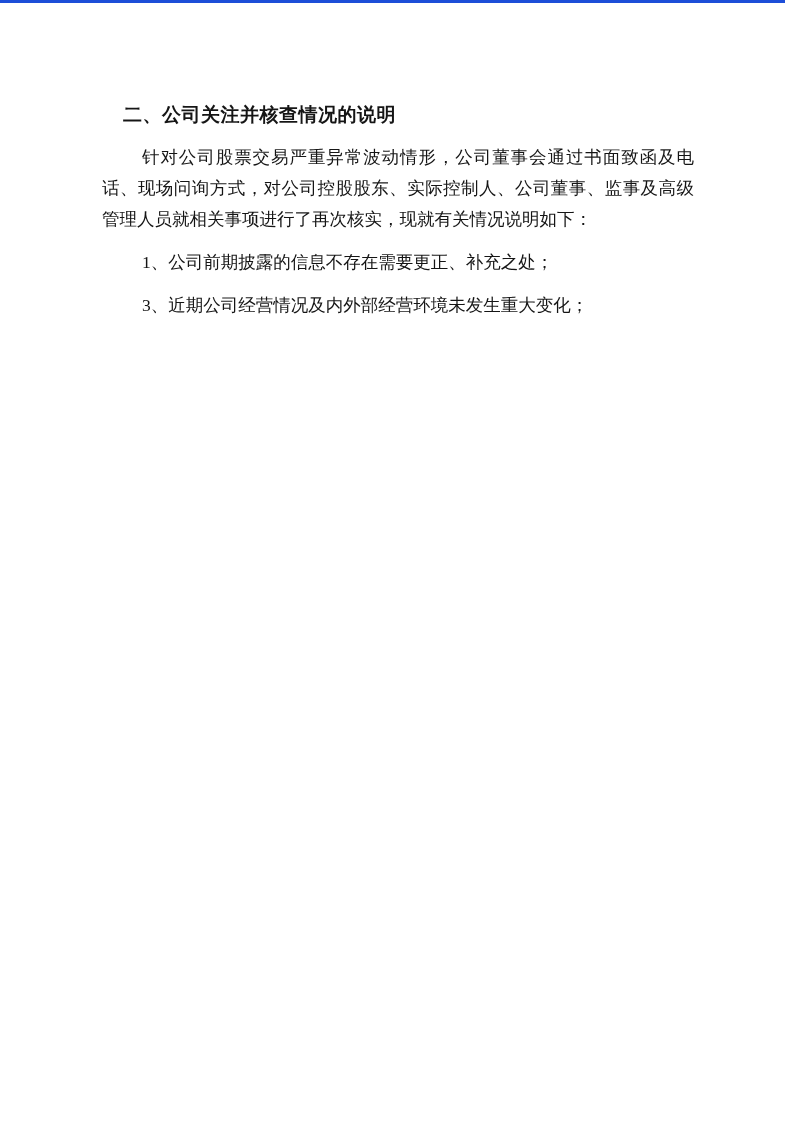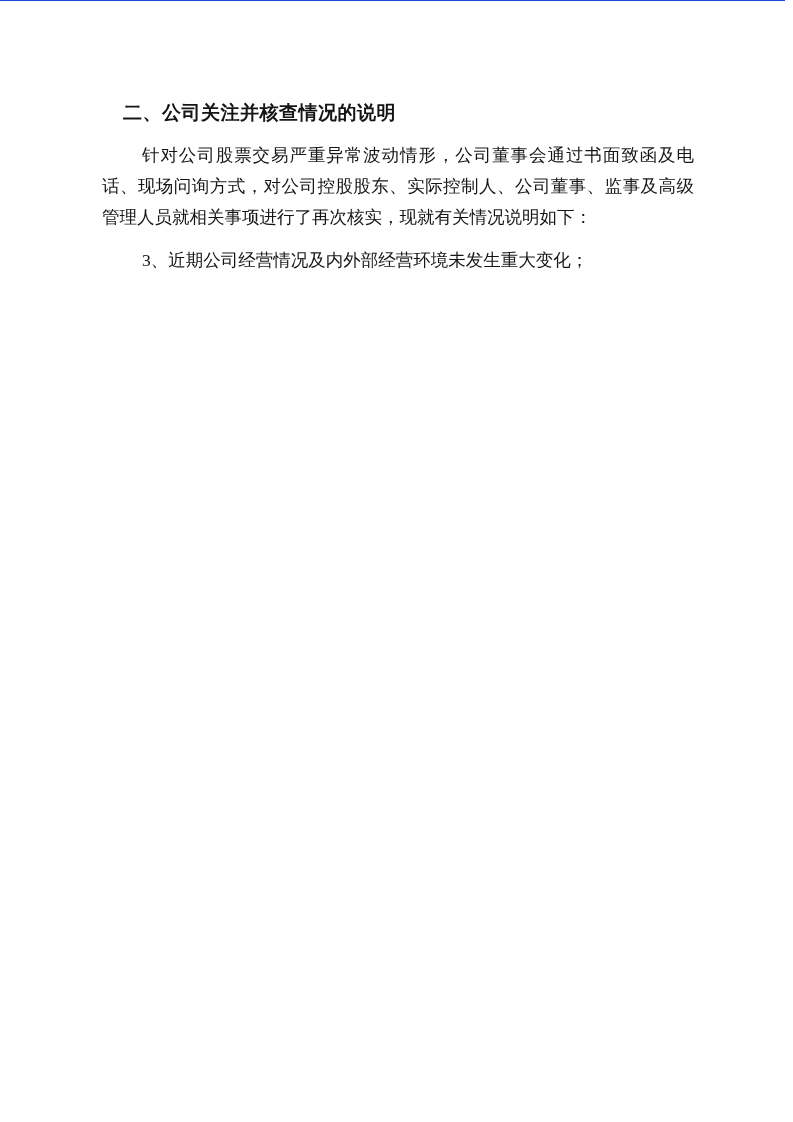--- a/index.html
+++ b/index.html
@@ -13,21 +13,21 @@
     color: #151515;
     font-family: "Liberation Serif", "DejaVu Serif", serif;
   }
   .page {
     position: relative;
     width: 785px;
     height: 1122px;
     background: #ffffff;
     overflow: hidden;
     box-sizing: border-box;
-    border-top: 1px solid #1d4ed8;
+    border-top: 3px solid #1d4ed8;
   }
   .content {
     position: absolute;
     left: 90px;
     top: 96px;
     width: 616px;
   }
   .heading {
     margin: 0;
     font-size: 19px;
@@ -46,15 +46,16 @@
     word-break: break-all;
   }
 </style>
 </head>
 <body>
 
 <div class="page">
   <div class="content">
     <h2 class="heading">二、公司关注并核查情况的说明</h2>
     <p class="para">针对公司股票交易严重异常波动情形，公司董事会通过书面致函及电话、现场问询方式，对公司控股股东、实际控制人、公司董事、监事及高级管理人员就相关事项进行了再次核实，现就有关情况说明如下：</p>
+    <p class="para">1、公司前期披露的信息不存在需要更正、补充之处；</p>
     <p class="para">3、近期公司经营情况及内外部经营环境未发生重大变化；</p>
   </div>
 </div>
 
 </body></html>

